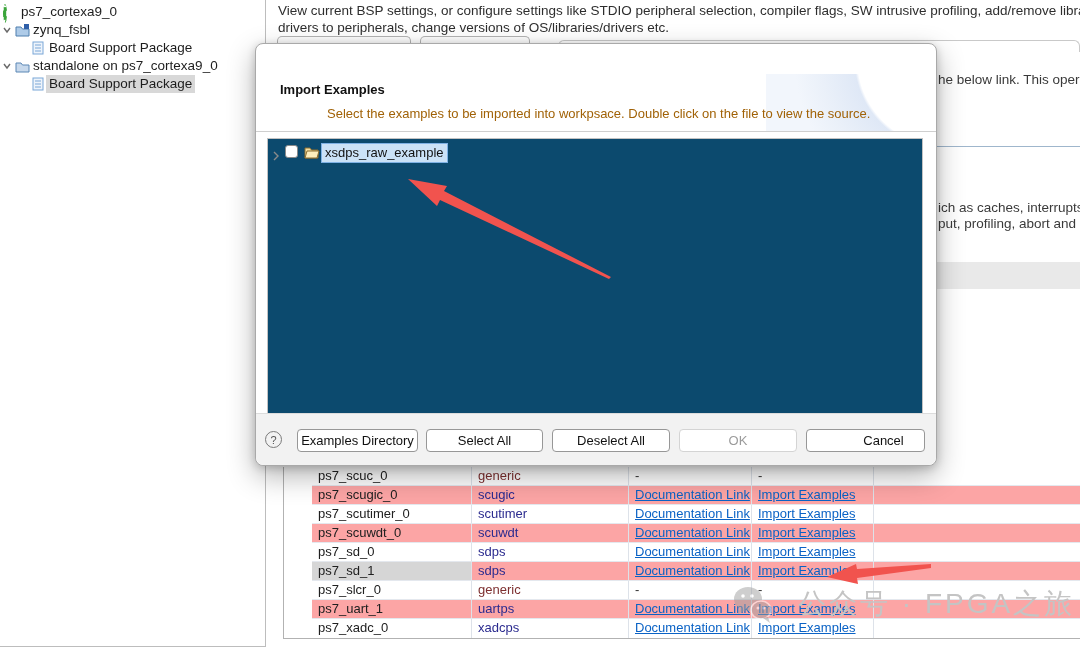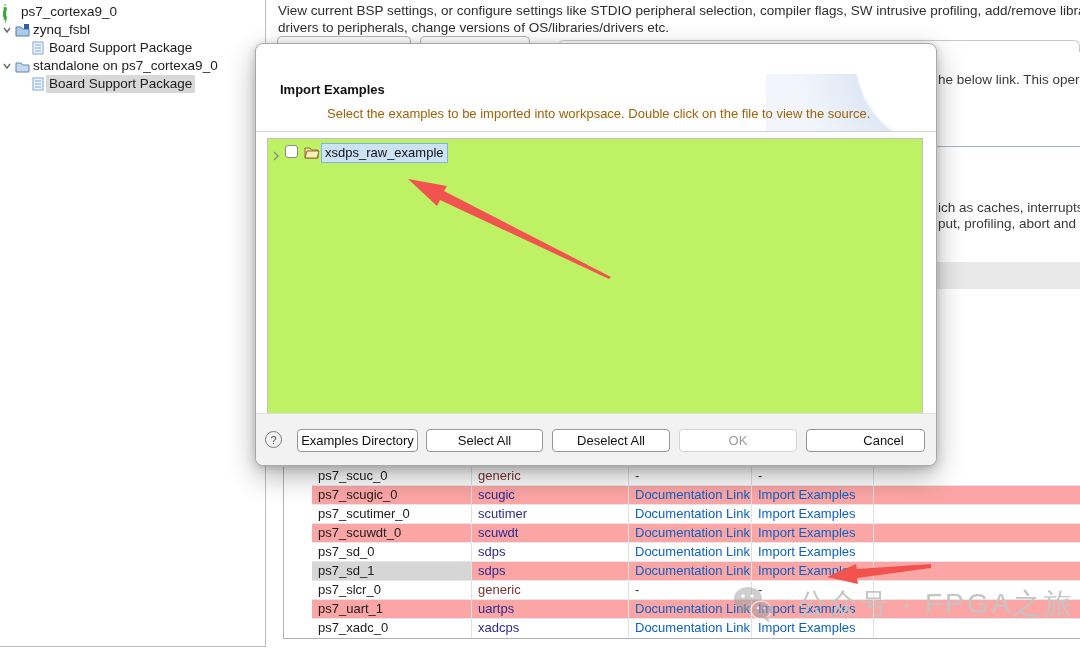--- a/index.html
+++ b/index.html
@@ -41,42 +41,42 @@
   .trow.tint { background:#fca5a5; }
   .c { padding-left:6px; white-space:nowrap; overflow:hidden; border-right:1px solid #dde2e9; }
   .c1 { width:160px; color:#202020; }
   .c2 { width:157px; }
   .c3 { width:123px; }
   .c4 { width:122px; }
   .c5 { flex:1; border-right:none; }
   .trow.sel .c1 { background:#d6d6d6; }
   .drv { color:#2b2b8f; }
   .drv.generic { color:#7d2f2f; }
-  .lnk { color:#0a62c5; cursor:pointer; }
+  .lnk { color:#0a62c5; text-decoration:underline; cursor:pointer; }
   .dash { color:#333; }
 
   
   .dialog { position:absolute; left:255px; top:43px; width:682px; height:423px; background:#ffffff;
             border:1px solid #a9a9a9; border-radius:8px; z-index:30;
             box-shadow:0 10px 28px rgba(0,0,0,.30), 0 2px 8px rgba(0,0,0,.18); }
   .dlg-titlebar { position:absolute; left:0; top:0; right:0; height:30px; background:#edf1f9;
                   border-bottom:1px solid #dfe3ea; border-radius:8px 8px 0 0; }
   .dlg-title { position:absolute; left:37px; top:0; line-height:30px; font-size:13px; color:#1b1b1b; }
   .dlg-xilinx { position:absolute; left:12px; top:7px; width:16px; height:16px; }
   .dlg-close { position:absolute; right:8px; top:3px; width:24px; height:24px; text-align:center;
                line-height:24px; font-size:14px; color:#333; cursor:pointer; }
   .dlg-header { position:absolute; left:0; top:30px; right:0; height:58px; background:#ffffff;
                 border-bottom:1px solid #cfcfcf; overflow:hidden; }
   .hdr-title { position:absolute; left:24px; top:8px; font-size:13px; font-weight:bold; color:#111; }
   .hdr-desc  { position:absolute; left:23px; top:32px; font-size:13px; color:#a16207;margin-left:48px; }
   .hdr-curve { position:absolute; right:0; top:0; width:170px; height:58px;
                background:radial-gradient(circle 150px at 105% -25%, rgba(255,255,255,0) 58%,
                           #dfe8f6 60%, #eaf0f9 82%, #f2f6fc 100%); }
   .dlg-treeframe { position:absolute; left:11px; top:94px; width:656px; height:277px;
-                   border:1px solid #c2c2c2; background:#bef264; }
+                   border:1px solid #c2c2c2; background:#0c4a6e; }
   .tree-item { position:absolute; left:0; top:4px; height:19px; line-height:18px; font-size:13px; white-space:nowrap; }
   .exp-chev { position:absolute; left:4px; top:5px; }
   .cbx { position:absolute; left:17px; top:2px; width:13px; height:13px; background:#fff;
          border:1px solid #8a8a8a; border-radius:3px; }
   .fold-ic { position:absolute; left:36px; top:2px; }
   .item-label { position:absolute; left:53px; top:0; background:#cbe2f7; border:1px solid #7fb2e5;
                 padding:0 3px; color:#111; }
   .dlg-footer { position:absolute; left:0; bottom:0; right:0; height:52px; background:#f2f2f2;
                 border-top:1px solid #dcdcdc; border-radius:0 0 8px 8px; }
   .help-ic { position:absolute; left:9px; top:17px; width:17px; height:17px; border:1px solid #7a7a7a;

